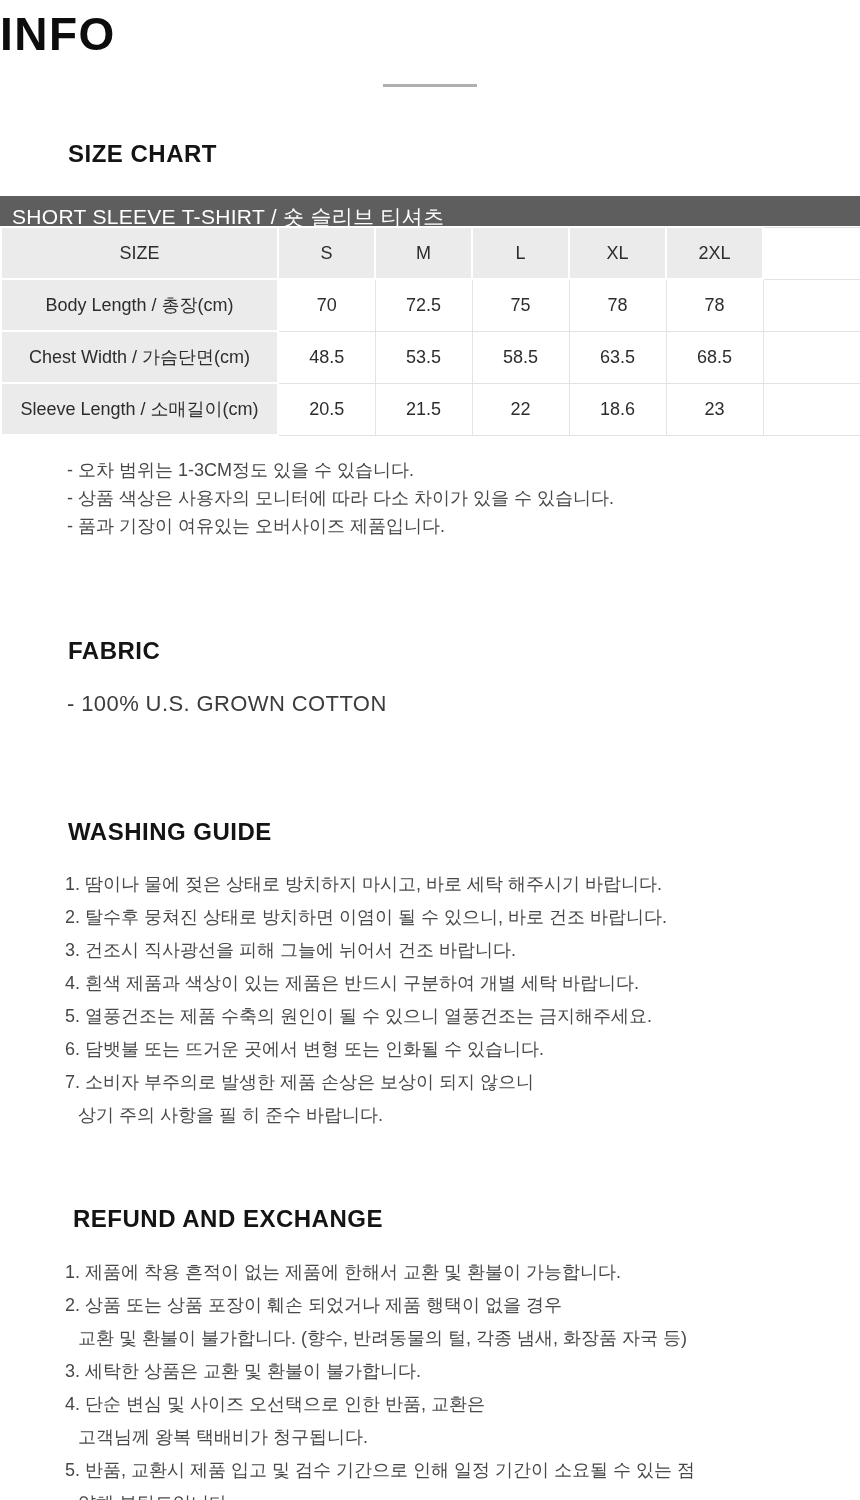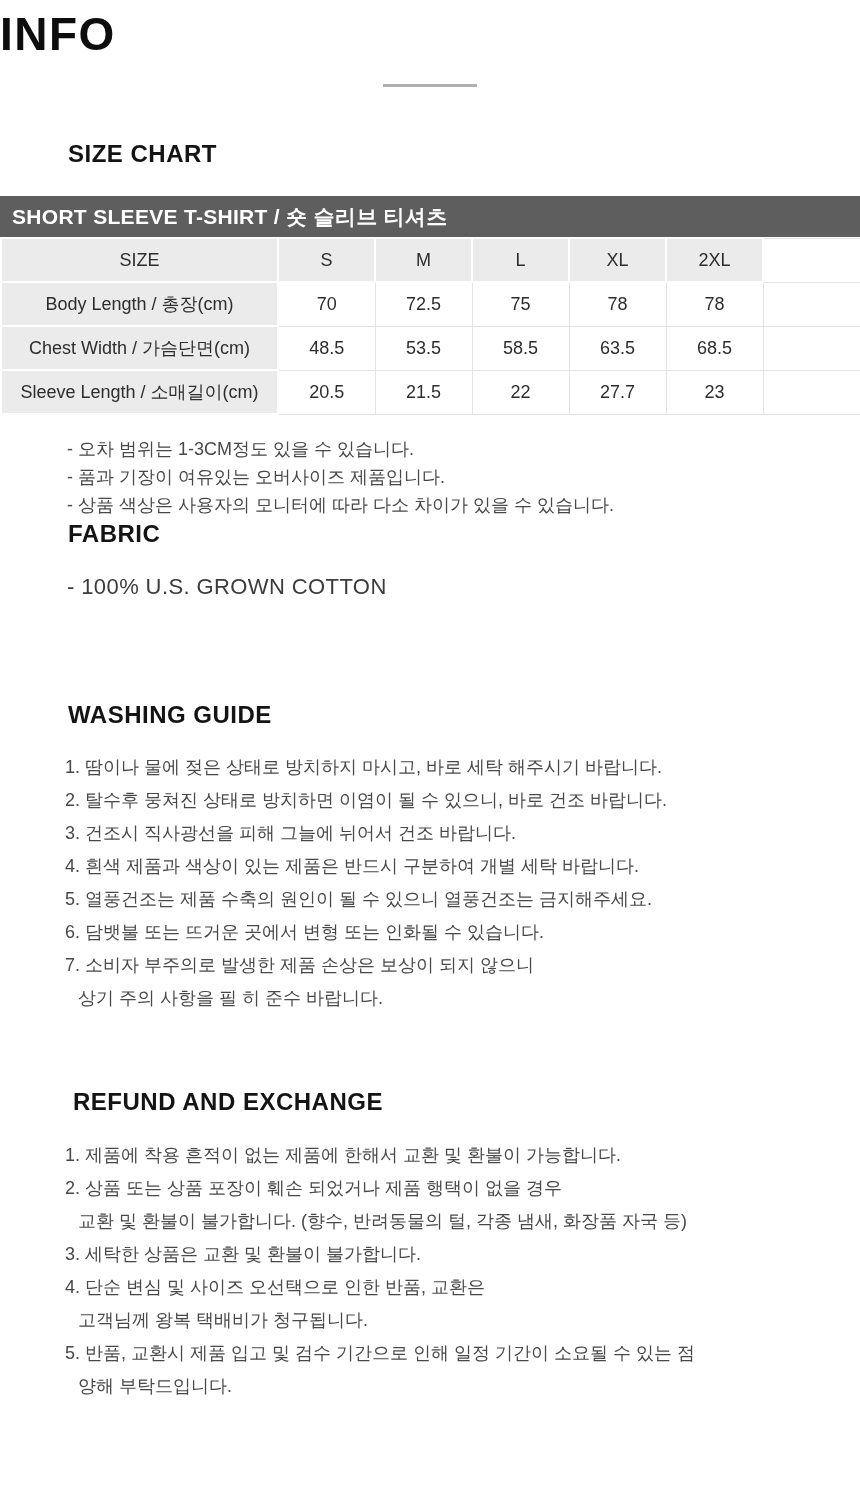--- a/index.html
+++ b/index.html
@@ -17,33 +17,33 @@
   .info-underline {
     width:94px; height:3px; background:var(--underline_color,#b0b0b0);
     margin:26px auto 0;
   }
   .section-heading {
     font-size:24px; font-weight:700; line-height:30px; letter-spacing:.5px;
     color:var(--heading_color,#141414); margin-left:68px;
   }
   .size-chart-heading { margin-top:52px; }
   .table-banner {
-    margin-top:27px; height:41px; line-height:41px; padding-left:12px;
+    margin-top:27px; height:30px; line-height:41px; padding-left:12px;
     background:var(--banner_bg,#5e5e5e); color:var(--banner_text,#ffffff);
-    font-size:21px; font-weight:700; letter-spacing:.3px;
+    font-size:21px; font-weight:400; letter-spacing:.3px;
   }
   table { width:860px; border-collapse:collapse; table-layout:fixed; }
   th, td {
-    height:44px; text-align:center; vertical-align:middle;
+    height:52px; text-align:center; vertical-align:middle;
     font-size:18px; font-weight:400; color:var(--table_text,#2d2d2d);
     background:#ffffff; border:1px solid var(--cell_border,#e3e3e3);
   }
   .gray { background:var(--cell_gray,#ebebeb); border:2px solid #ffffff; }
   .notes { margin:20px 0 0 67px; font-size:18px; line-height:28px; }
-  .fabric-heading { }
+  .fabric-heading { margin-top:96px; }
   .fabric-line { margin:24px 0 0 67px; font-size:22px; line-height:28px; color:var(--latin_text,#3c3c3c); letter-spacing:.4px; }
   .washing-heading { margin-top:99px; }
   .refund-heading { margin-top:72px; margin-left:73px; }
   .list { margin:21px 0 0 65px; font-size:18px; line-height:33px; }
   .refund-list { margin-top:22px; }
   .indent { padding-left:13px; }
 </style>
 </head>
 <body>
 
@@ -95,31 +95,31 @@
         <td>58.5</td>
         <td>63.5</td>
         <td>68.5</td>
         <td></td>
       </tr>
       <tr>
         <td class="gray">Sleeve Length / 소매길이(cm)</td>
         <td>20.5</td>
         <td>21.5</td>
         <td>22</td>
-        <td>27.7</td>
+        <td>18.6</td>
         <td>23</td>
         <td></td>
       </tr>
     </tbody>
   </table>
 
   <div class="notes">
     <div>- 오차 범위는 1-3CM정도 있을 수 있습니다.</div>
+    <div>- 상품 색상은 사용자의 모니터에 따라 다소 차이가 있을 수 있습니다.</div>
     <div>- 품과 기장이 여유있는 오버사이즈 제품입니다.</div>
-    <div>- 상품 색상은 사용자의 모니터에 따라 다소 차이가 있을 수 있습니다.</div>
   </div>
 </section>
 
 <section>
   <h2 class="section-heading fabric-heading">FABRIC</h2>
   <div class="fabric-line">- 100% U.S. GROWN COTTON</div>
 </section>
 
 <section>
   <h2 class="section-heading washing-heading">WASHING GUIDE</h2>

